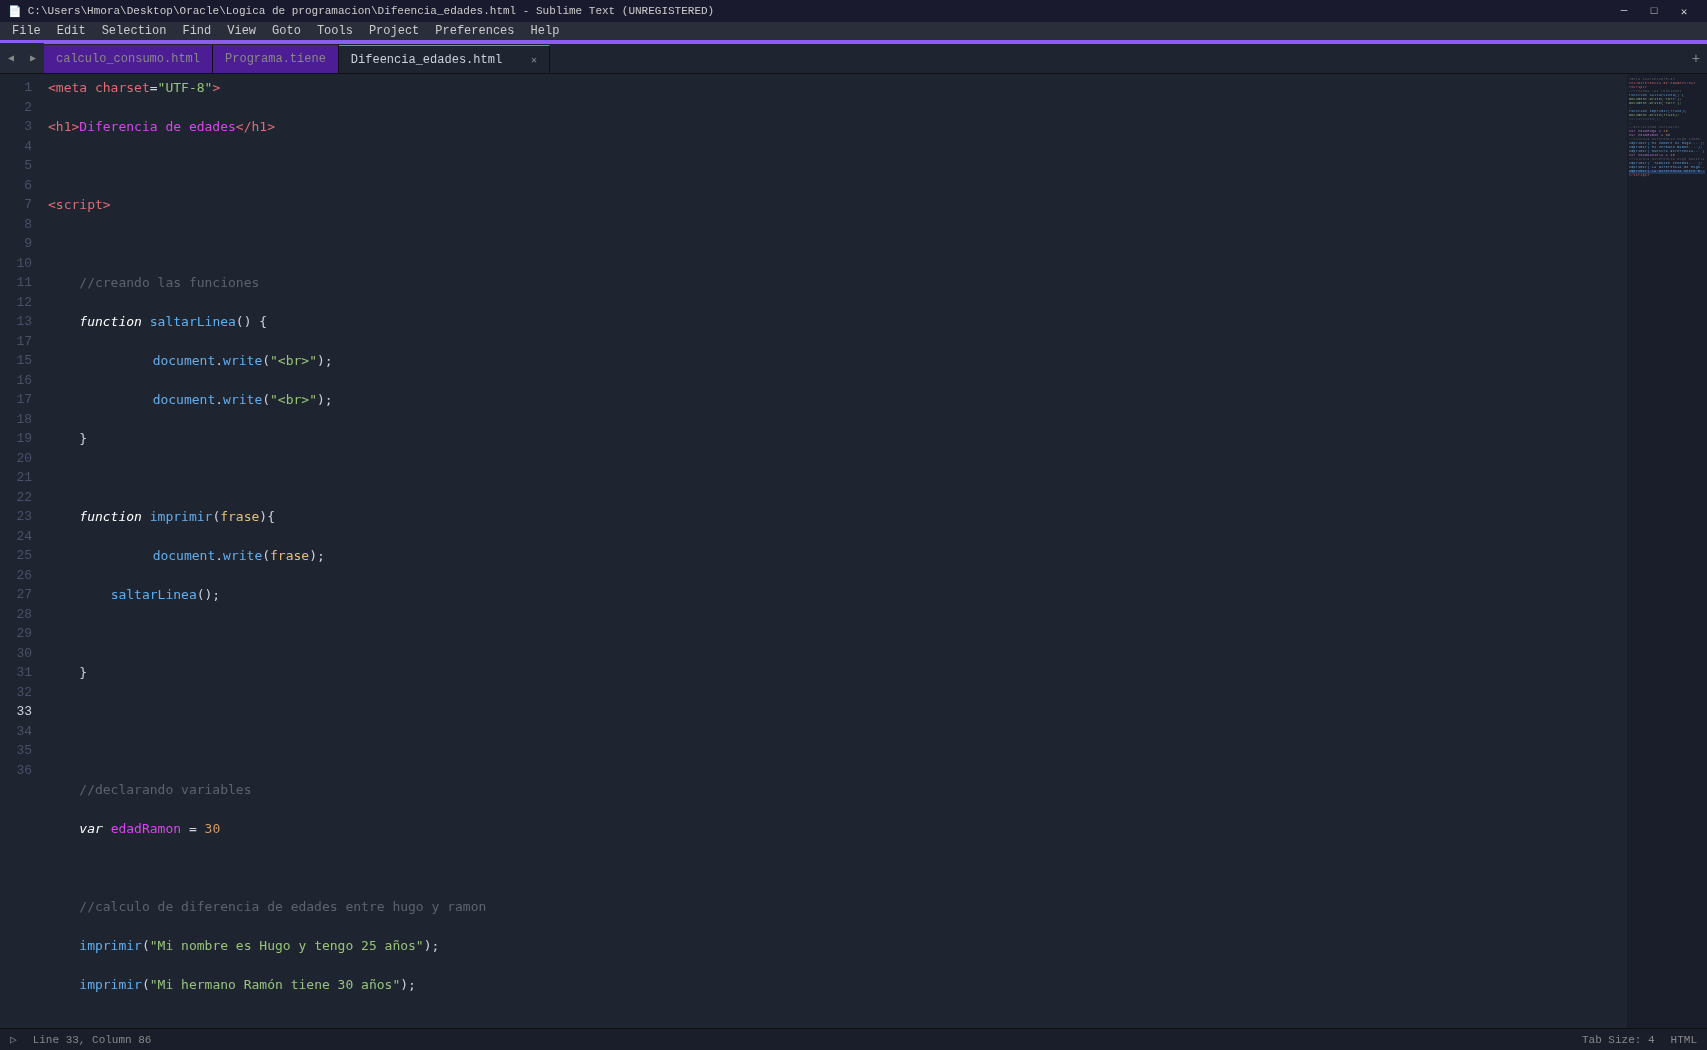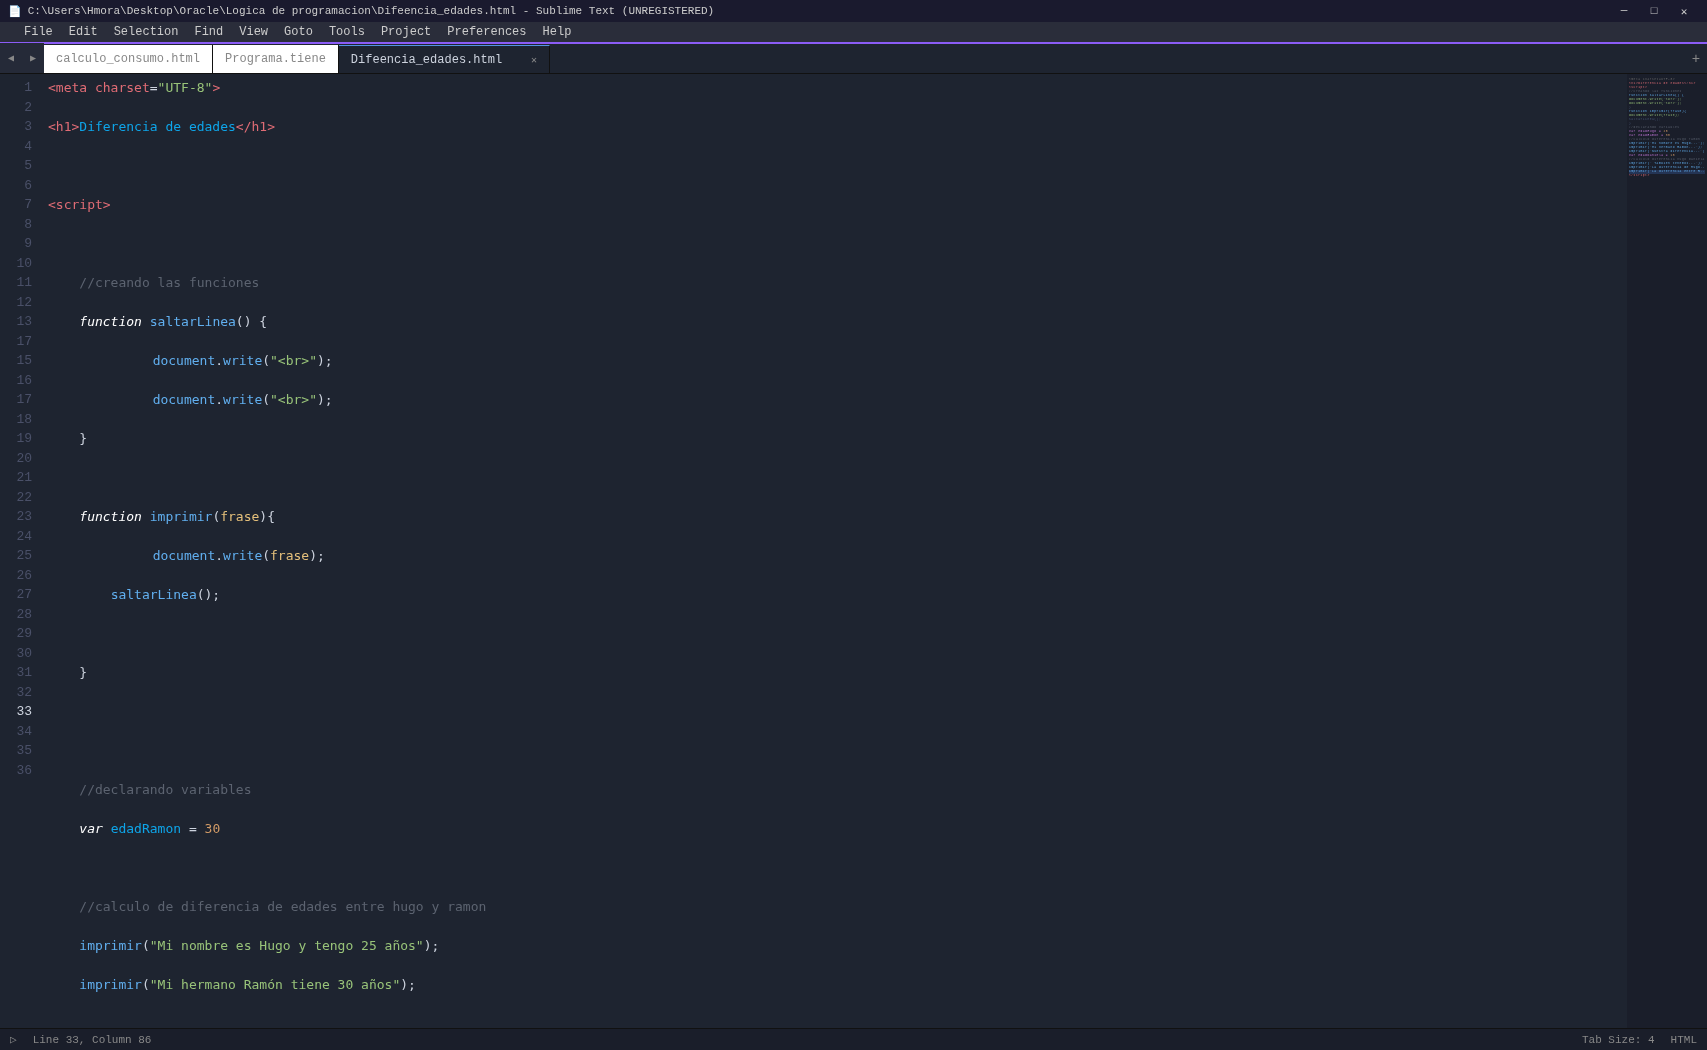--- a/index.html
+++ b/index.html
@@ -32,24 +32,24 @@
       display: flex; align-items: center; justify-content: center;
       font-size: 11px; cursor: pointer; color: #ccc;
     }
 
     
     #menubar {
       background: #2a2d3a;
       height: 22px;
       display: flex;
       align-items: center;
-      padding: 0 16px;
+      padding: 0 4px;
       font-size: 12px;
       color: #ccc;
-      border-bottom: 2px solid #8b5cf6;
+      border-bottom: 4px solid #8b5cf6;
     }
     .menu-item {
       padding: 2px 8px;
       cursor: pointer;
       height: 22px;
       display: flex; align-items: center;
     }
 
     
     #tabsbar {
@@ -68,21 +68,21 @@
     }
     .tab {
       height: 28px;
       padding: 0 12px;
       display: flex; align-items: center; gap: 6px;
       font-size: 12px;
       cursor: pointer;
       border-right: 1px solid #111;
       position: relative;
       color: #888;
-      background: #ffffff;
+      background: #4c1d95;
     }
     .tab.active {
       background: #1e2430;
       color: #cdd3de;
       border-top: 1px solid #5294e2;
       gap: 27px;
     }
     .tab .tab-close {
       font-size: 10px; color: #888; cursor: pointer;
       margin-left: 2px;
@@ -165,21 +165,21 @@
     
     .kw-tag { color: #e06c75; }
     .kw-fn { color: #61afef; }
     .kw-param { color: #e5c07b; }
     .kw-str { color: #98c379; }
     .kw-num { color: #d19a66; }
     .kw-comment { color: #5c6370; }
     .kw-method { color: #61afef; margin-left: 42px; }
     .kw-var { color: #ffffff; font-style: italic; margin-top: 16px; }
     .kw-prop { color: #e06c75; }
-    .kw-white { color: #0ea5e9; }
+    .kw-white { color: #d946ef; }
 
     pre { margin: 0; padding: 0; }
     .code-line {
       display: block;
       height: 19.5px;
       white-space: pre;
       padding-right: 20px;
     }
   </style>
 </head>

